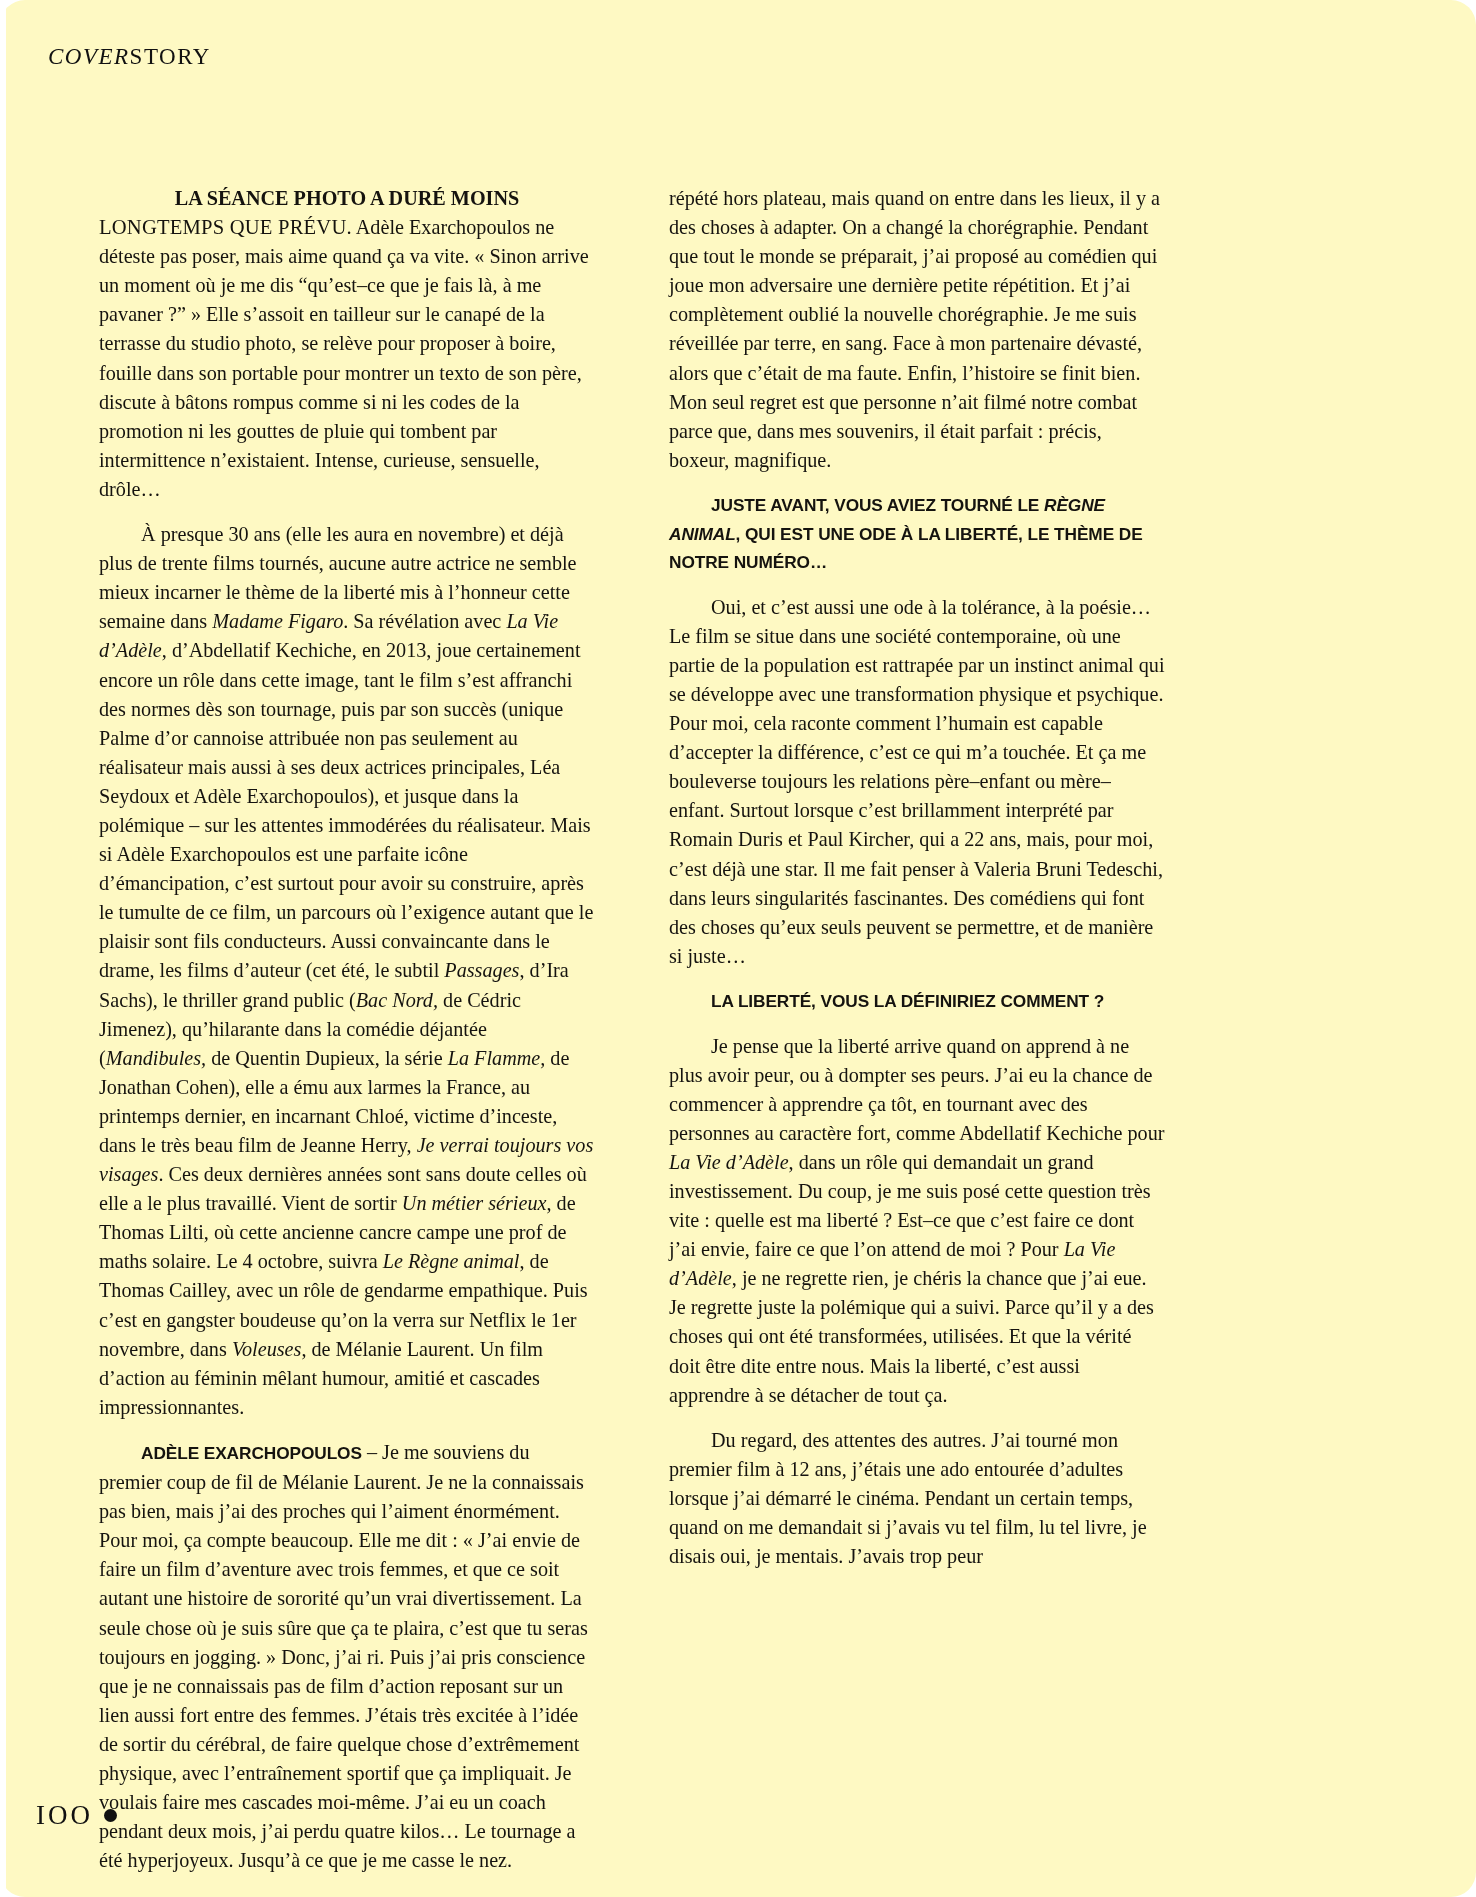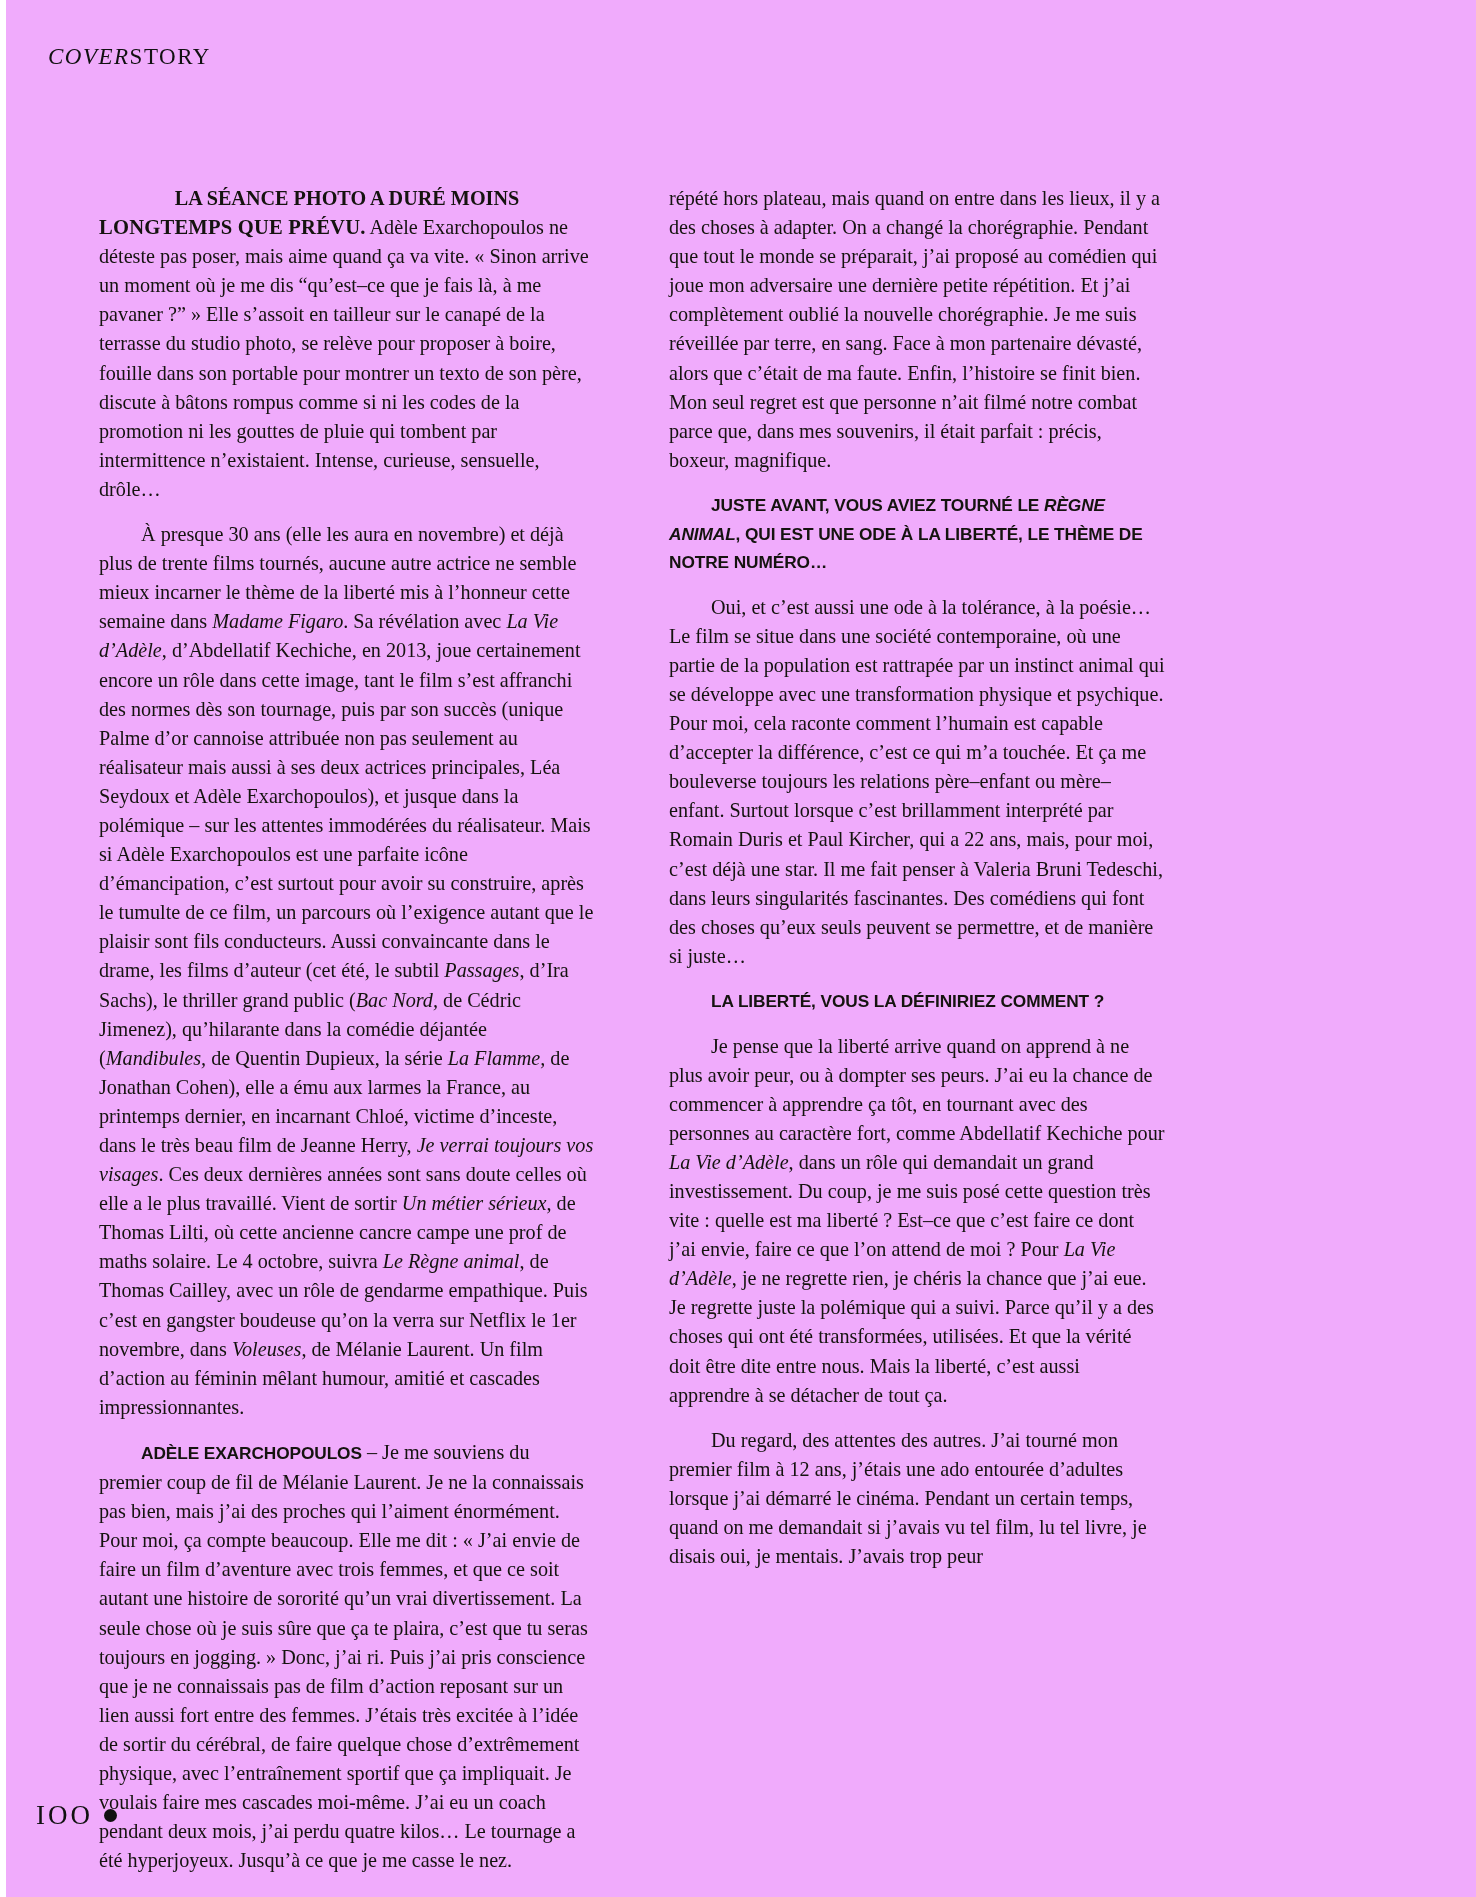--- a/index.html
+++ b/index.html
@@ -11,21 +11,22 @@
     width: 1476px;
     height: 1897px;
     position: relative;
     font-family: "Liberation Serif", serif;
     color: #111111;
     overflow: hidden;
   }
   .page {
     position: absolute;
     inset: 0;
-    background: #f0abfc;
+    background: #fef9c3;
+    border-radius: 25px;
   }
 
   
   .header {
     position: absolute;
     top: 44px;
     left: 48px;
     font-family: "Liberation Serif", serif;
     letter-spacing: 0.5px;
   }
@@ -61,21 +62,21 @@
   .col p {
     margin: 16px;
   }
   .col p.indent {
     text-indent: 42px;
   }
   .it { font-style: italic; }
 
   
   .lead-head {
-    font-weight: bold;
+    font-weight: normal;
     font-size: 20.6px;
     letter-spacing: 0.2px;
   }
   .lead-first-line {
     display: block;
     text-align: center;
     font-weight: bold;
   }
 
   

